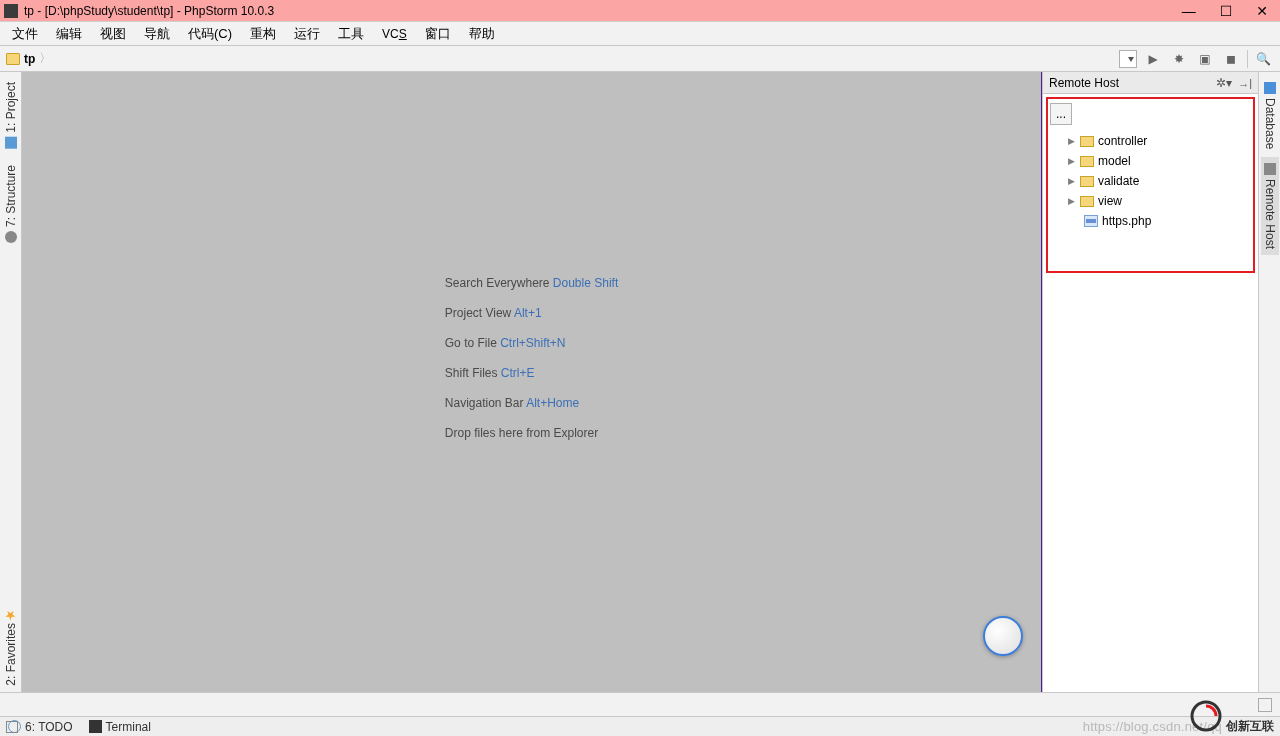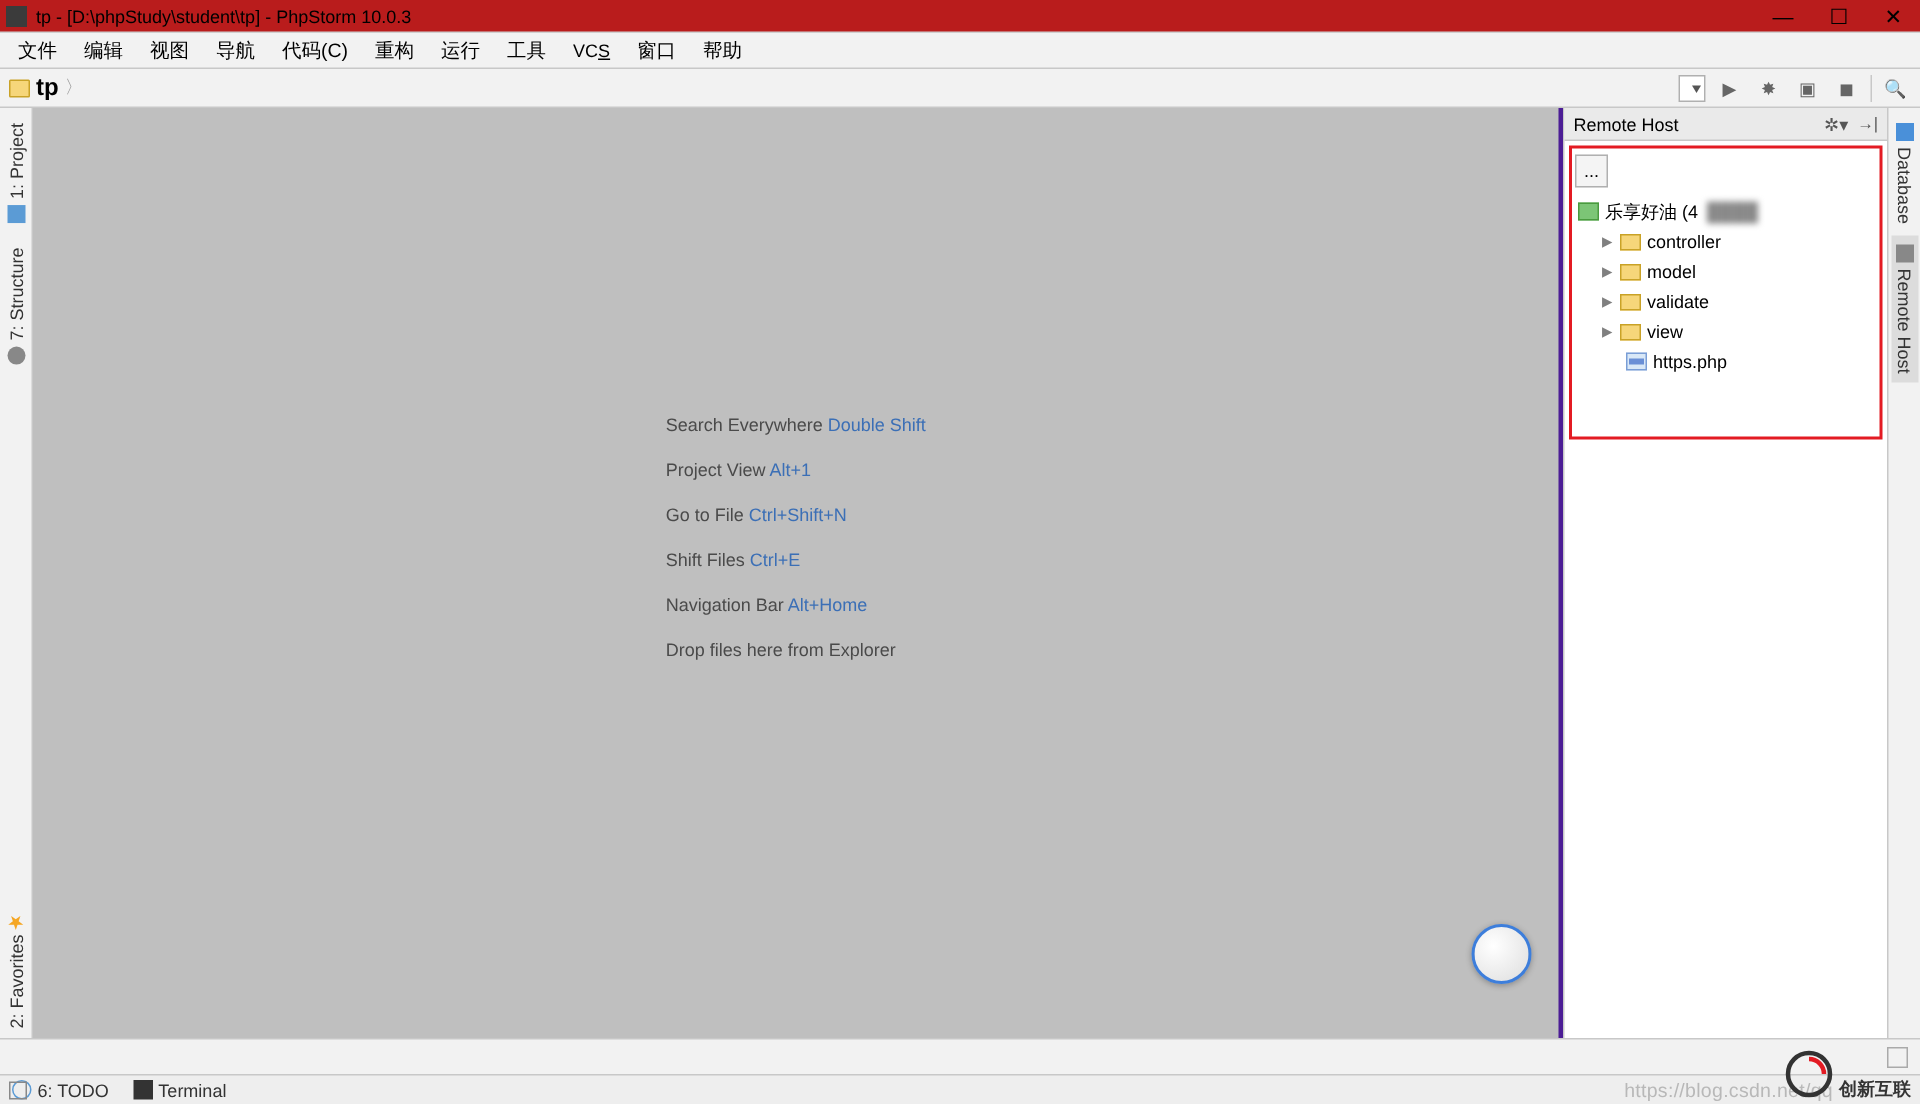--- a/index.html
+++ b/index.html
@@ -1,51 +1,51 @@
 <!DOCTYPE html>
 <html><head>
 <meta charset="utf-8">
 <style>
 * { margin: 0; padding: 0; box-sizing: border-box; font-family: "Microsoft YaHei", Arial, sans-serif; font-size: 12px; }
 html, body { width: 1280px; height: 736px; overflow: hidden; background: #fff; }
 
 
-.titlebar { height: 22px; background: #b91c1c; border-bottom: 1px solid #d0d0d0; display: flex; align-items: center; padding: 0 4px; }
+.titlebar { height: 22px; background: #fca5a5; border-bottom: 1px solid #d0d0d0; display: flex; align-items: center; padding: 0 4px; }
 .titlebar .app-icon { width: 14px; height: 14px; background: #3b3b3b; margin-right: 6px; display:inline-block; }
 .title-text { font-size: 12px; color: #000; }
 .win-controls { margin-left: auto; display: flex; gap: 24px; padding-right: 8px; }
 .win-controls span { font-size: 14px; cursor: default; }
 
 
 .menubar { height: 24px; background: #f2f2f2; border-bottom: 1px solid #c8c8c8; display: flex; align-items: center; padding: 0 4px; gap: 2px; }
 .menubar .mi { padding: 2px 8px; font-size: 13px; color: #000; cursor: default; }
 .mi .mn { text-decoration: underline; }
 
 
 .navbar { height: 26px; background: #f2f2f2; border-bottom: 1px solid #c8c8c8; display: flex; align-items: center; padding: 0 6px; }
 .breadcrumb { display: flex; align-items: center; gap: 4px; }
 .bc-icon { width: 14px; height: 12px; background: #f6d67a; border: 1px solid #c9a227; border-radius: 1px; }
-.bc-text { font-weight: bold; font-size: 16px; }
+.bc-text { font-weight: bold; font-size: 12px; }
 .bc-sep { color: #999; }
 .toolbar-right { margin-left: auto; display: flex; align-items: center; gap: 6px; }
 .tb-btn { width: 20px; height: 20px; display: flex; align-items: center; justify-content: center; color: #666; }
 .run-select { width: 18px; height: 18px; border: 1px solid #b0b0b0; background: #fff; position: relative; }
 .run-select::after { content: ""; position: absolute; right: 2px; top: 6px; border-left: 3px solid transparent; border-right: 3px solid transparent; border-top: 5px solid #555; }
 
 
 .body-row { display: flex; height: calc(100% - 22px - 24px - 26px - 24px - 20px); }
 .left-gutter { width: 22px; background: #f2f2f2; border-right: 1px solid #c8c8c8; display: flex; flex-direction: column; align-items: center; padding-top: 4px; gap: 4px; }
 .left-tab { writing-mode: vertical-rl; transform: rotate(180deg); font-size: 11px; padding: 6px 2px; color: #333; cursor: default; }
 .left-tab .ic { width: 12px; height: 12px; display: inline-block; margin-bottom: 4px; }
 .ic.proj { background: #5b9bd5; }
 .ic.struct { background: #888; border-radius: 50%; }
 .left-gutter .spacer { flex: 1; }
 .ic.fav { color: #f5a623; font-size: 13px; }
 
-.editor-area { flex: 1; background: #bfbfbf; position: relative; border-right: 3px solid #4c1d95; }
+.editor-area { flex: 1; background: #bfbfbf; position: relative; border-right: 1px solid #4c1d95; }
 .welcome { position: absolute; left: 50%; top: 46%; transform: translate(-50%, -50%); text-align: left; }
 .welcome .row { font-size: 17px; color: #4a4a4a; margin: 10px 0; }
 .welcome .kb { color: #3b6fb6; }
 
 
 .right-panel { width: 216px; background: #fff; border-left: 1px solid #c8c8c8; display: flex; flex-direction: column; }
 .rh-head { height: 22px; background: #eaeaea; border-bottom: 1px solid #c8c8c8; display: flex; align-items: center; padding: 0 6px; font-size: 12px; }
 .rh-head .gear { margin-left: auto; color: #555; font-size: 12px; }
 .rh-head .coll { margin-left: 6px; color: #555; font-size: 11px; }
 .rh-redbox { margin: 3px; border: 2px solid #e31b23; padding: 4px 2px 40px 2px; }
@@ -157,25 +157,20 @@
     <div class="rh-head">
       <span>Remote Host</span>
       <span class="gear">✲▾</span>
       <span class="coll">→|</span>
     </div>
     <div class="rh-redbox">
       <div class="rh-select-row">
         <div class="rh-more">...</div>
       </div>
       <div class="tree">
-        <div class="node">
-          <span class="root-ic"></span>
-          <span>乐享好油 (4</span>
-          <span class="blur">████</span>
-        </div>
         <div class="node indent1">
             <span class="exp">▶</span>
             <span class="fold"></span>
             <span>controller</span>
           </div>
         <div class="node indent1">
             <span class="exp">▶</span>
             <span class="fold"></span>
             <span>model</span>
           </div>

